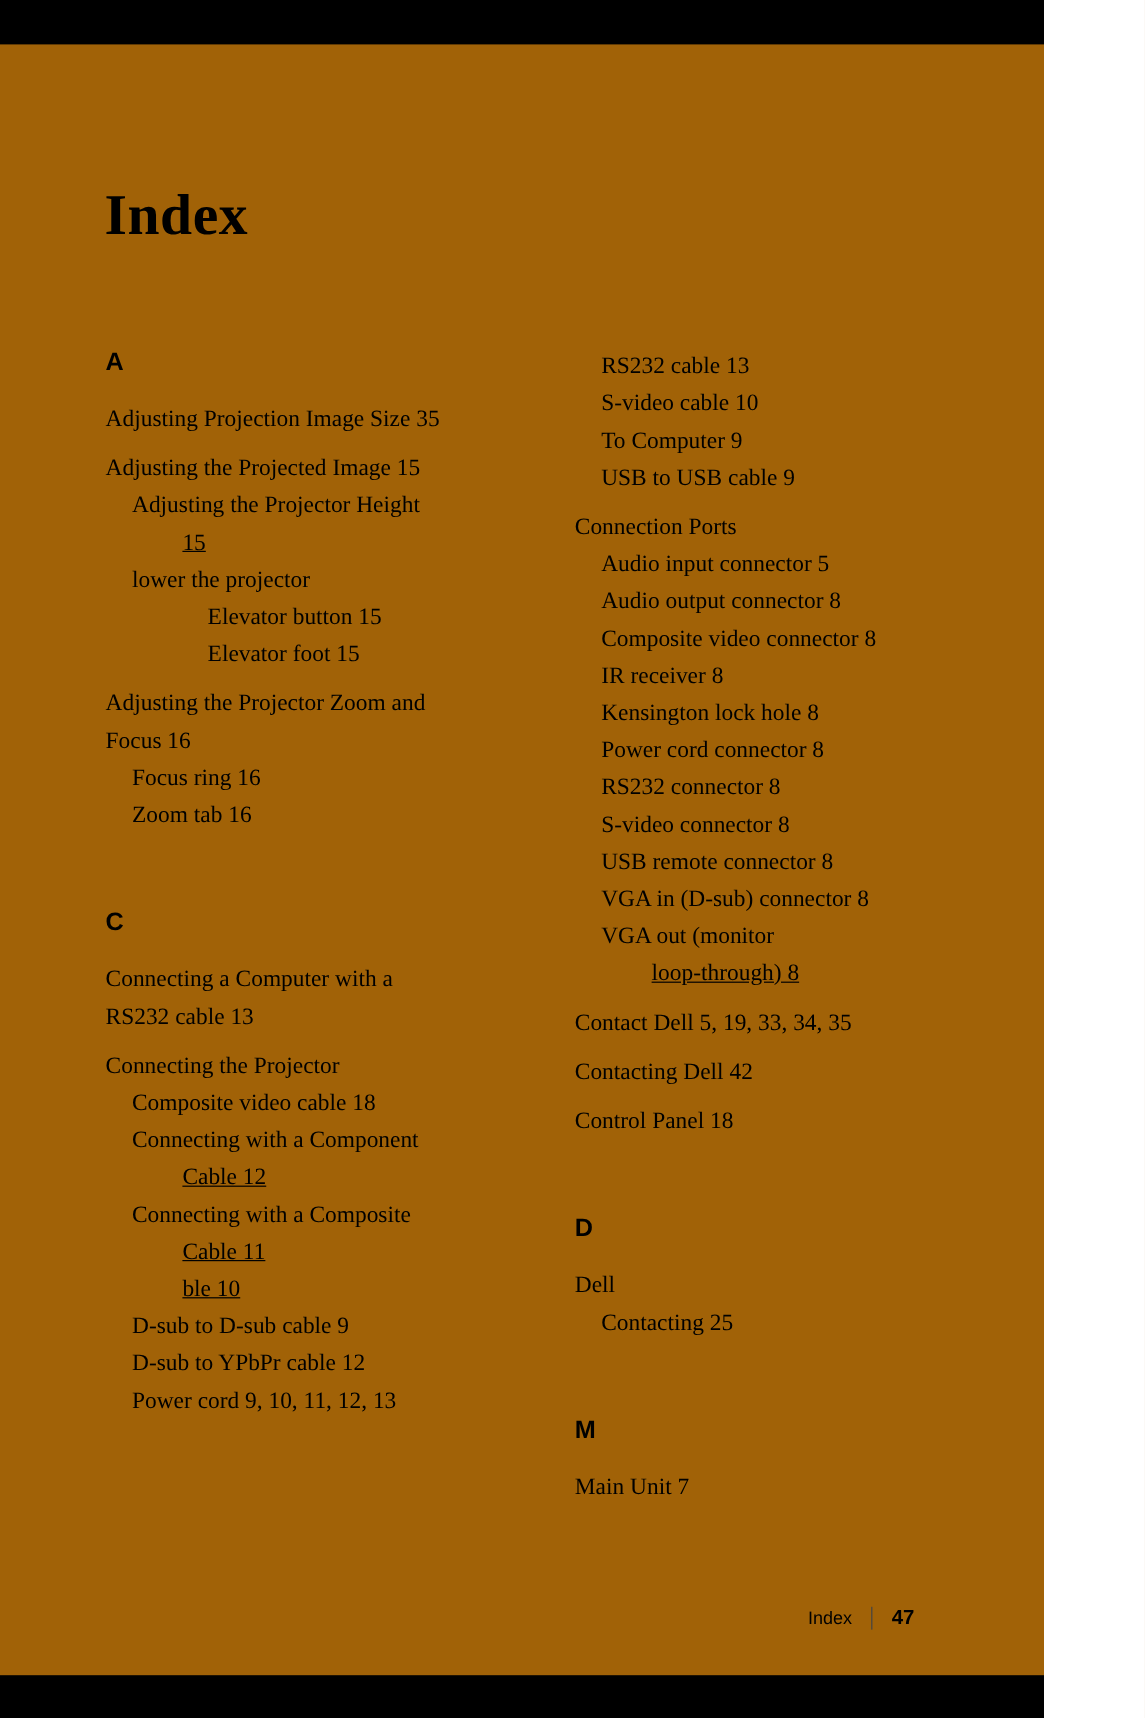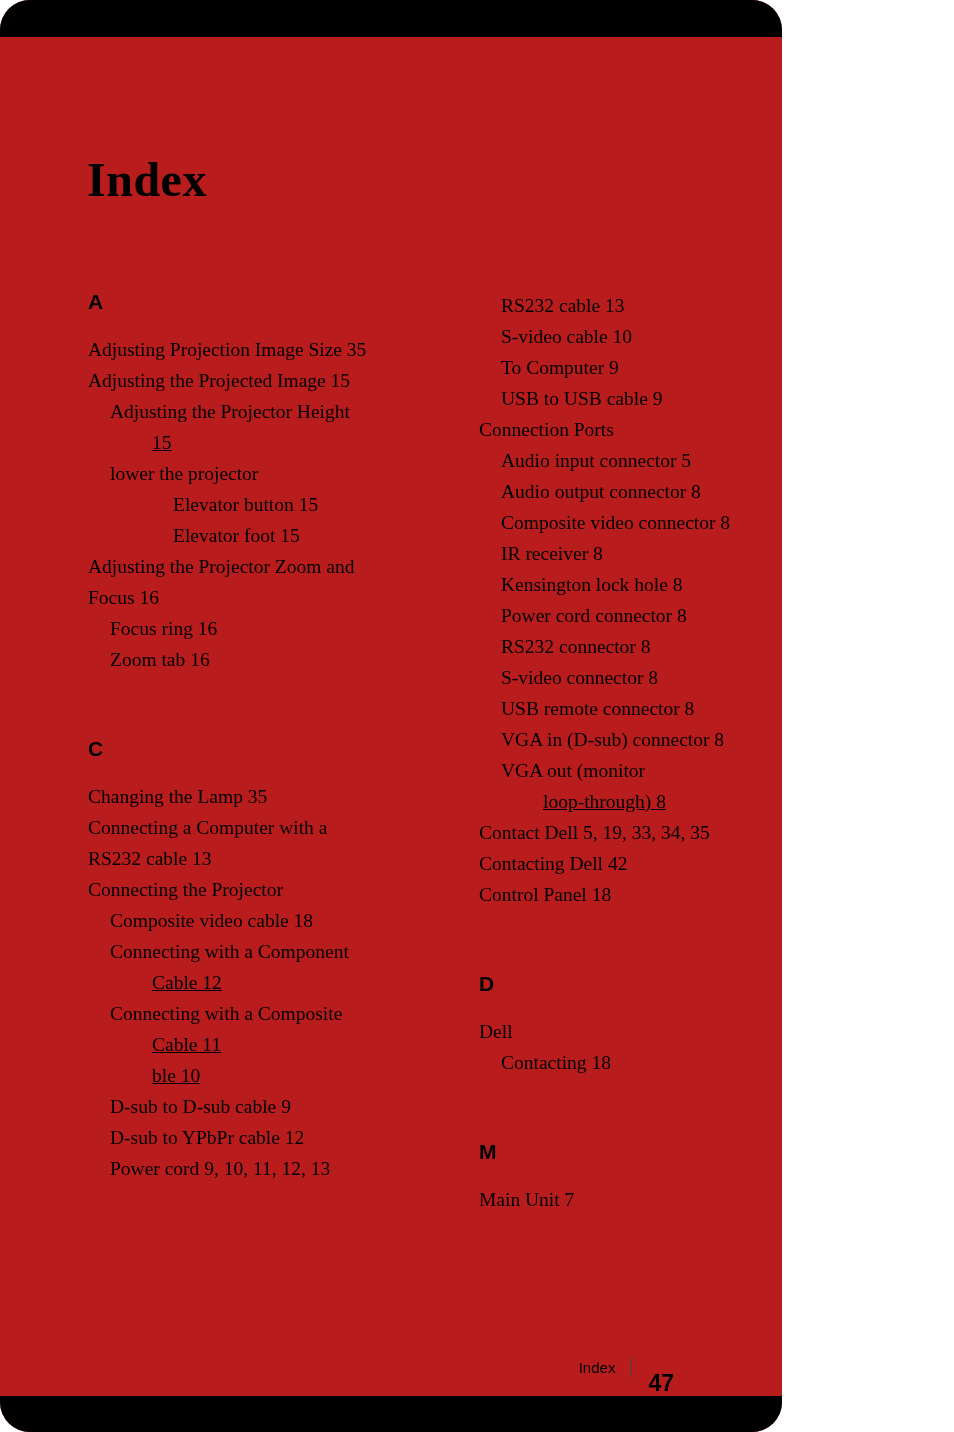--- a/index.html
+++ b/index.html
@@ -2,27 +2,26 @@
 <html><head>
 <meta charset="utf-8">
 <style>
   html, body {
     margin: 0;
     padding: 0;
     background: #ffffff;
   }
   .page {
     position: relative;
-    width: 782px;
+    width: 870px;
     height: 1432px;
-    background: #b91c1c;
+    background: #a16207;
     color: #000000;
     font-family: "Liberation Serif", serif;
     overflow: hidden;
-    border-radius: 30px;
   }
   .bar {
     position: absolute;
     left: 0;
     width: 100%;
     background: #000000;
   }
   .bar-top { top: 0; height: 37px; }
   .bar-bottom { bottom: 0; height: 36px; }
 
@@ -57,21 +56,21 @@
     line-height: 24px;
     margin: 62px 0 20px 0;
   }
   .section:first-child { margin-top: 0; }
 
   .line {
     font-size: 19.5px;
     line-height: 31px;
     white-space: nowrap;
   }
-  .line.gap { }
+  .line.gap { margin-top: 10px; }
   .ind-0 { padding-left: 0; }
   .ind-1 { padding-left: 22px; }
   .ind-2 { padding-left: 64px; text-decoration: underline; }
   .ind-3 { padding-left: 85px; }
 
   .footer {
     position: absolute;
     top: 1338px;
     right: 108px;
     display: flex;
@@ -82,22 +81,21 @@
   }
   .footer .footer-label { margin-right: 16px; }
   .footer .divider {
     width: 1px;
     height: 19px;
     background: #444444;
     margin-right: 16px;
   }
   .footer .pagenum {
     font-weight: bold;
-    font-size: 23px;
-    margin-top: 32px;
+    font-size: 17px;
   }
 </style>
 </head>
 <body>
 
 <div class="page">
 
   <div class="bar bar-top"></div>
 
   <h1 class="doc-title">Index</h1>
@@ -110,21 +108,20 @@
         <div class="line ind-1">Adjusting the Projector Height</div>
         <div class="line ind-2">15</div>
         <div class="line ind-1">lower the projector</div>
         <div class="line ind-3">Elevator button 15</div>
         <div class="line ind-3">Elevator foot 15</div>
         <div class="line ind-0 gap">Adjusting the Projector Zoom and</div>
         <div class="line ind-0">Focus 16</div>
         <div class="line ind-1">Focus ring 16</div>
         <div class="line ind-1">Zoom tab 16</div>
         <div class="section">C</div>
-        <div class="line ind-0 gap">Changing the Lamp 35</div>
         <div class="line ind-0 gap">Connecting a Computer with a</div>
         <div class="line ind-0">RS232 cable 13</div>
         <div class="line ind-0 gap">Connecting the Projector</div>
         <div class="line ind-1">Composite video cable 18</div>
         <div class="line ind-1">Connecting with a Component</div>
         <div class="line ind-2">Cable 12</div>
         <div class="line ind-1">Connecting with a Composite</div>
         <div class="line ind-2">Cable 11</div>
         <div class="line ind-2">ble 10</div>
         <div class="line ind-1">D-sub to D-sub cable 9</div>
@@ -147,21 +144,21 @@
         <div class="line ind-1">S-video connector 8</div>
         <div class="line ind-1">USB remote connector 8</div>
         <div class="line ind-1">VGA in (D-sub) connector 8</div>
         <div class="line ind-1">VGA out (monitor</div>
         <div class="line ind-2">loop-through) 8</div>
         <div class="line ind-0 gap">Contact Dell 5, 19, 33, 34, 35</div>
         <div class="line ind-0 gap">Contacting Dell 42</div>
         <div class="line ind-0 gap">Control Panel 18</div>
         <div class="section">D</div>
         <div class="line ind-0 gap">Dell</div>
-        <div class="line ind-1">Contacting 18</div>
+        <div class="line ind-1">Contacting 25</div>
         <div class="section">M</div>
         <div class="line ind-0 gap">Main Unit 7</div>
       </div>
   </div>
 
   <div class="footer">
     <span class="footer-label">Index</span>
     <span class="divider"></span>
     <span class="pagenum">47</span>
   </div>

